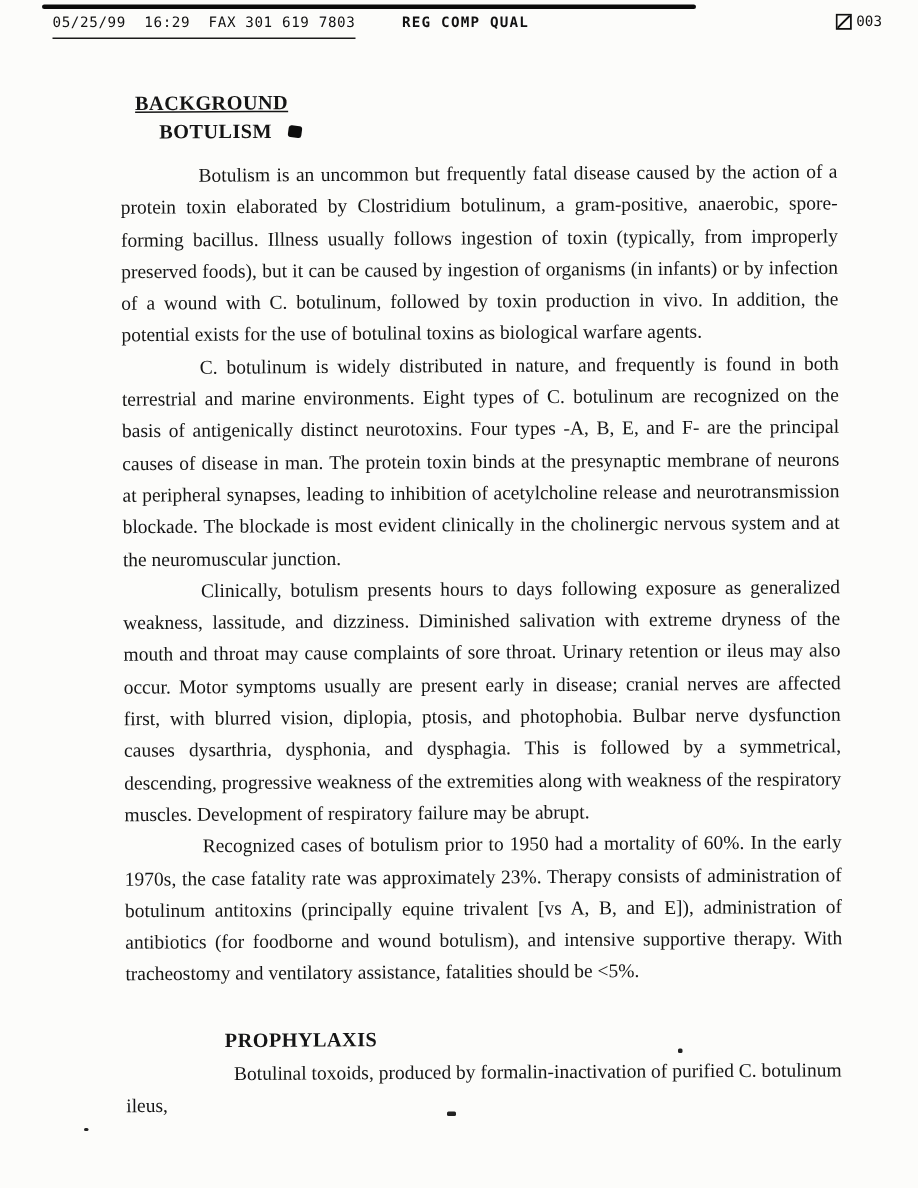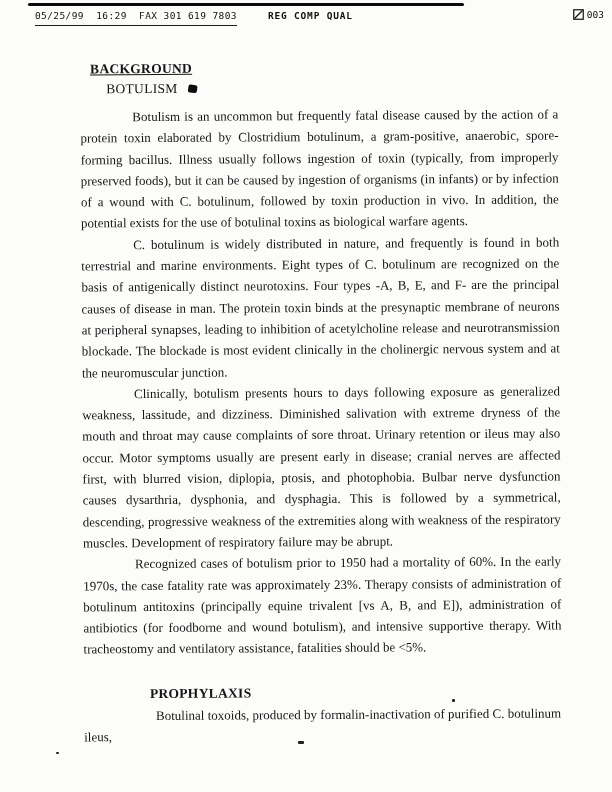--- a/index.html
+++ b/index.html
@@ -25,21 +25,21 @@
   .fax-left {
     position: absolute; left: 35px; top: 1px;
     letter-spacing: 0.4px; white-space: pre;
     border-bottom: 1.5px solid #1a1a1a; padding-bottom: 4px;
   }
   .fax-center {
     position: absolute; left: 268px; top: 1px;
     letter-spacing: 0.8px; white-space: pre; font-weight: bold;
   }
   .fax-right {
-    position: absolute; right: 8px; top: 0;
+    position: absolute; right: 24px; top: 0;
     display: flex; align-items: flex-end; gap: 3px;
   }
   .fax-icon svg { display: block; }
   
   .top-edge {
     position: absolute; top: 3px; left: 28px;
     width: 436px; height: 3px; background: #0b0b0b; border-radius: 2px;
   }
   .blob {
     display: inline-block; width: 9px; height: 8px;
@@ -55,21 +55,21 @@
   .doc {
     position: absolute; top: 60px; left: 80px; width: 478px;
     transform: rotate(-0.35deg); transform-origin: 50% 0;
   }
   .h1 {
     font-weight: bold; font-size: 13.5px; letter-spacing: 0.3px;
     text-decoration: underline;
     margin: 0 0 2px 10px;
   }
   .h2-row { margin: 0 0 9px 26px; }
-  .h2 { font-weight: normal; font-size: 13.5px; letter-spacing: 0.3px; }
+  .h2 { font-weight: bold; font-size: 13.5px; letter-spacing: 0.3px; }
   p.body {
     font-size: 13px; line-height: 21.3px;
     text-align: justify; margin: 0;
     text-indent: 52px;
   }
   .u { }
   .h3 {
     font-weight: bold; font-size: 13.5px; letter-spacing: 0.3px;
     margin: 26px 0 3px 66px;
   }

